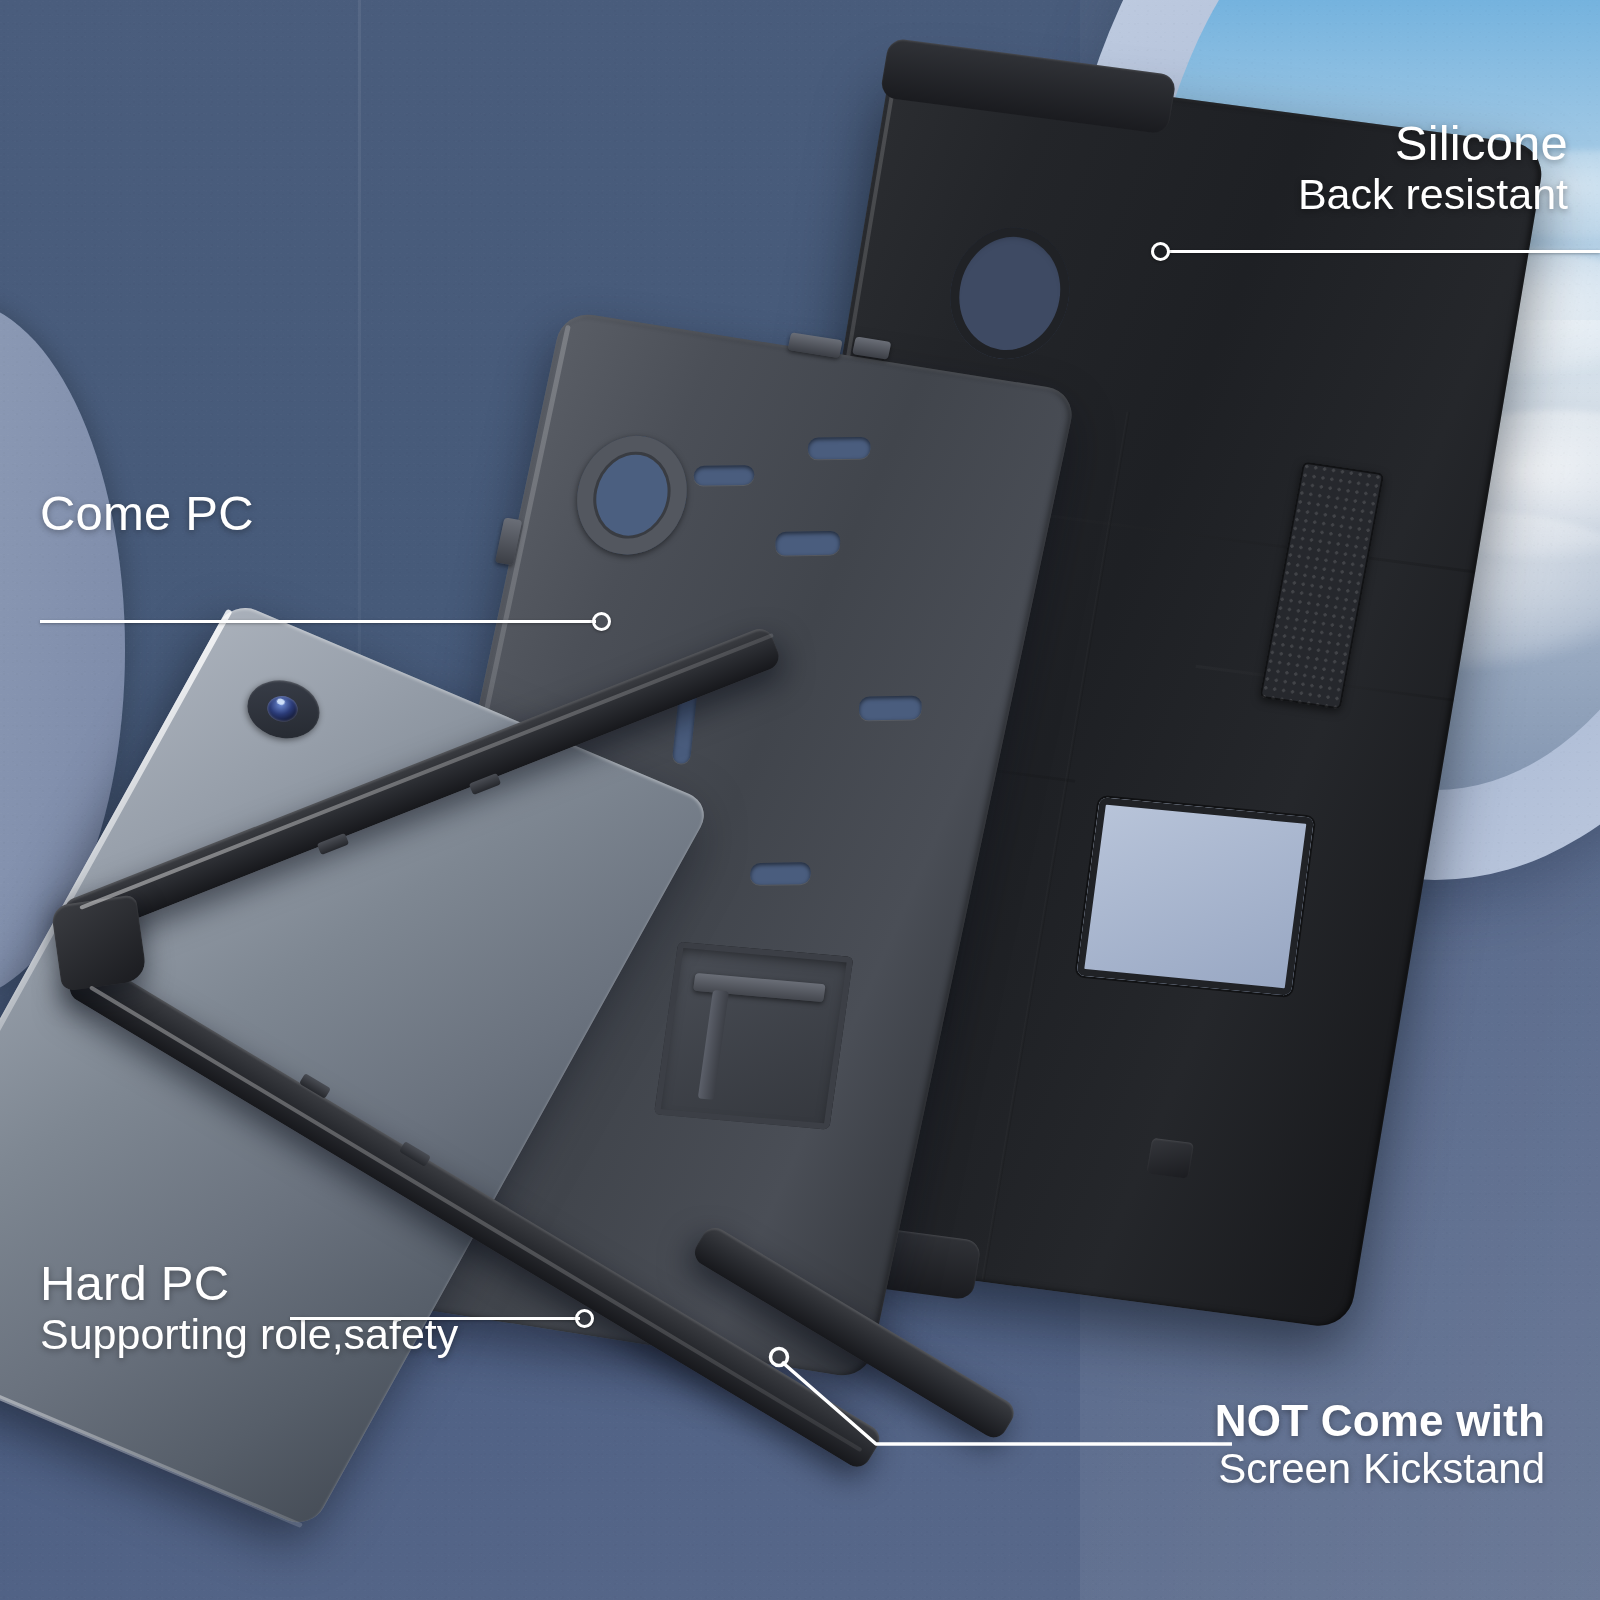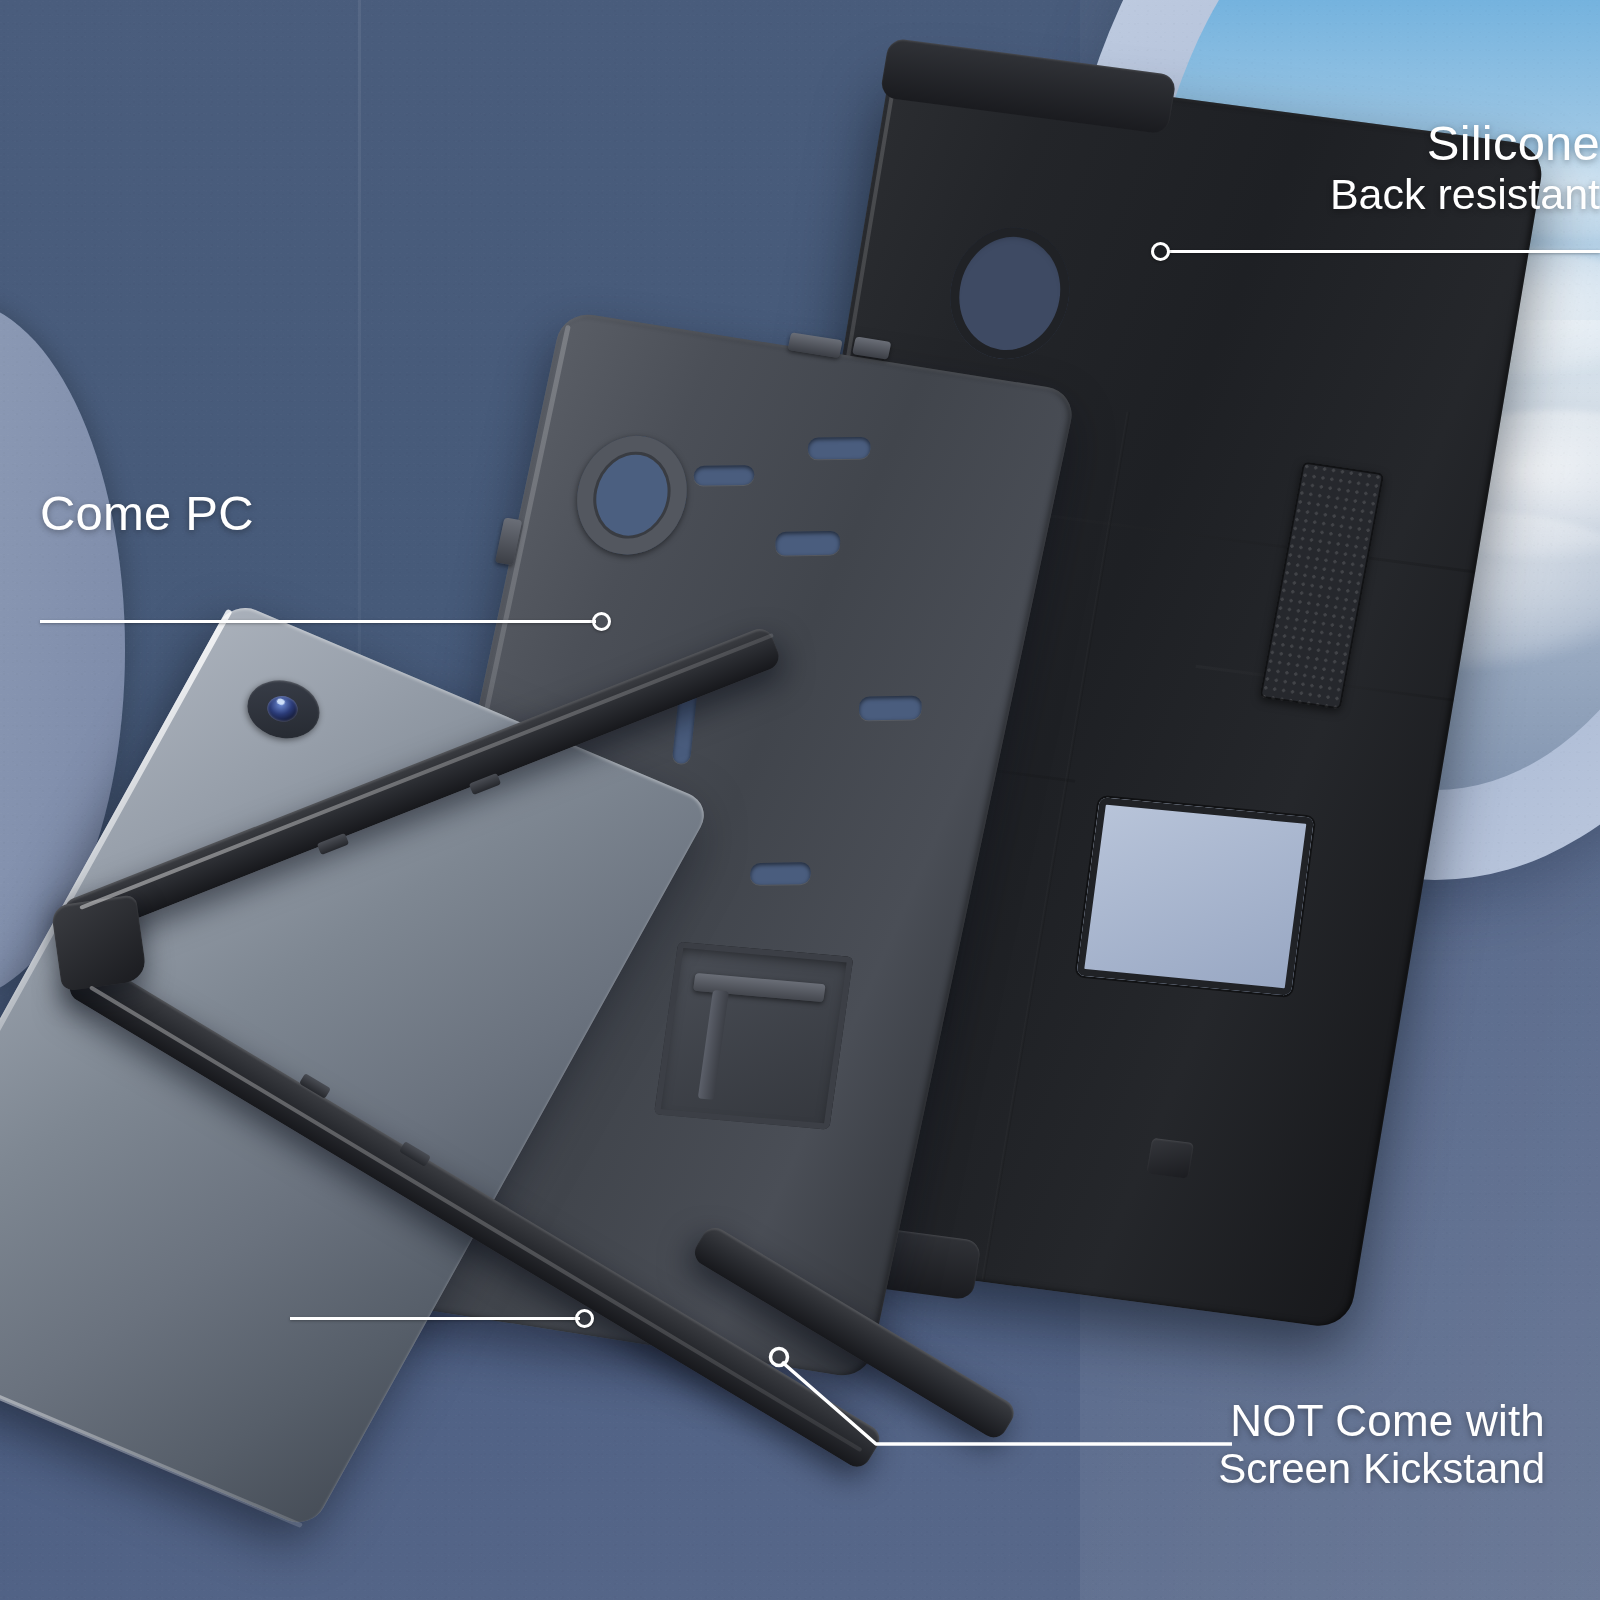--- a/index.html
+++ b/index.html
@@ -393,21 +393,21 @@
     font-size:49px; font-weight:400; line-height:1.06;
     letter-spacing:.2px;
     text-shadow:0 2px 6px rgba(0,0,0,.35);
     white-space:nowrap;
   }
   .c-sub {
     font-size:43px; font-weight:400; line-height:1.12;
     text-shadow:0 2px 6px rgba(0,0,0,.35);
     white-space:nowrap;
   }
-  .c-bold { font-weight:400; }
+  .c-bold { font-weight:700; }
 
   .lead-line {
     position:absolute;
     height:3px; background:#fff;
     box-shadow:0 1px 3px rgba(0,0,0,.3);
   }
   .lead-dot {
     position:absolute;
     width:19px; height:19px; border-radius:50%;
     border:3px solid #fff; background:transparent;
@@ -525,33 +525,37 @@
     <div class="arm-notch an2"></div>
     <div class="arm-notch an3"></div>
     <div class="arm-notch an4"></div>
   </div>
 
   <div id="headline">
     <div class="hl-1">3-LAYER</div>
     <div class="hl-2">Structure</div>
   </div>
 
-  <div class="callout" style="left:1055px; top:118px; width:545px; text-align:right;">
+  <div class="callout" style="left:1023px; top:118px; width:545px; text-align:right;">
     <div class="c-title" style="text-align:right;">Silicone</div>
     <div class="c-sub" style="text-align:right;">Back resistant</div>
   </div>
   <div class="lead-line" style="left:1168px; top:250px; width:432px;"></div>
   <div class="lead-dot filled-dark" style="left:1151px; top:242px;"></div>
 
   <div class="callout" style="left:40px; top:488px; width:600px; text-align:left;">
     <div class="c-title">Come PC</div>
   </div>
   <div class="lead-line" style="left:40px; top:620px; width:556px;"></div>
   <div class="lead-dot" style="left:592px; top:612px;"></div>
 
+  <div class="callout" style="left:40px; top:1258px; width:640px; text-align:left;">
+    <div class="c-title">Hard PC</div>
+    <div class="c-sub">Supporting role,safety</div>
+  </div>
   <div class="lead-line" style="left:290px; top:1317px; width:290px;"></div>
   <div class="lead-dot" style="left:575px; top:1309px;"></div>
 
   <svg class="diag-lead" style="left:0; top:0; width:1600px; height:1600px;" viewBox="0 0 1600 1600">
     <polyline points="782,1362 876,1444 1232,1444" fill="none" stroke="#ffffff" stroke-width="3.5" stroke-linejoin="round"></polyline>
     <circle cx="779" cy="1357" r="8.5" fill="none" stroke="#ffffff" stroke-width="3.5"></circle>
   </svg>
   <div class="callout" style="left:1000px; top:1398px; width:545px; text-align:right;">
     <div class="c-title c-bold" style="text-align:right; font-size:44px;">NOT Come with</div>
     <div class="c-sub" style="text-align:right; font-size:42px;">Screen Kickstand</div>

